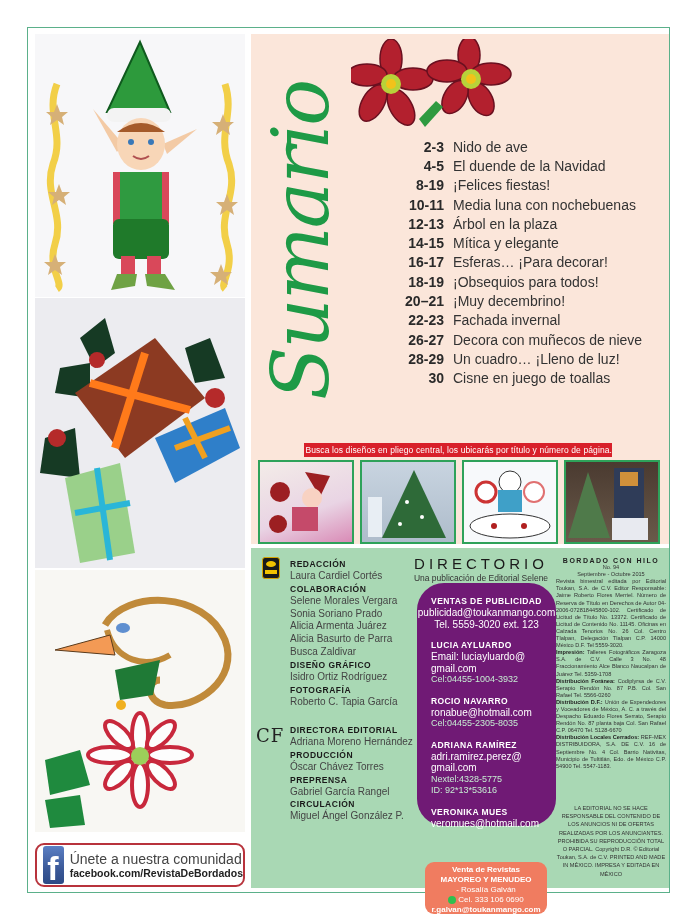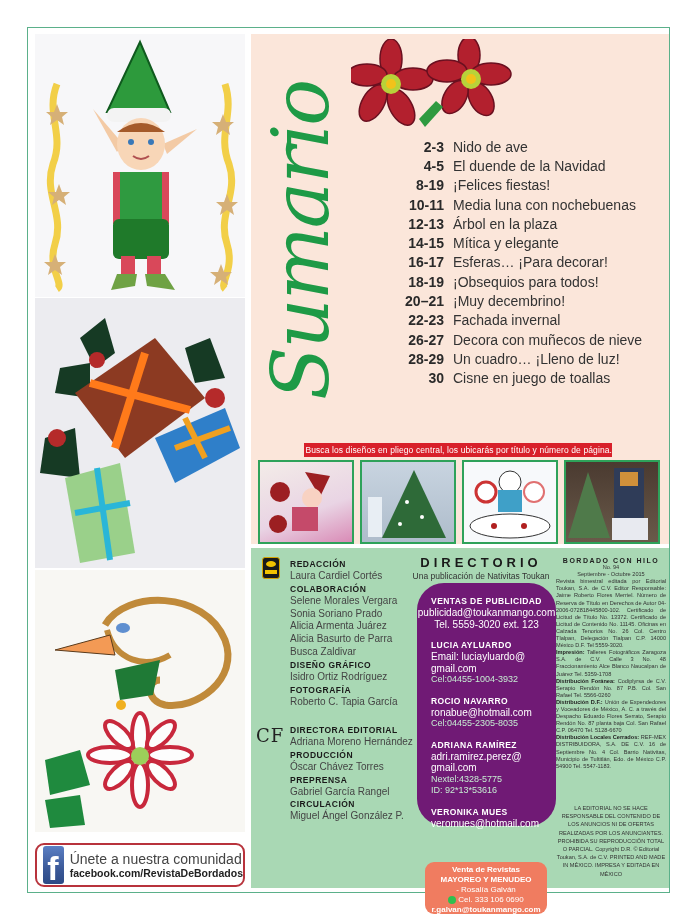--- a/index.html
+++ b/index.html
@@ -76,21 +76,21 @@
   .logo-cf {
     position: absolute; left: 256px; top: 725px; font-family: "DejaVu Serif", serif;
     font-size: 18px; color: #222; letter-spacing: 1px;
   }
   .credits { position: absolute; left: 290px; top: 558px; width: 125px; }
   .cr-role { font-size: 8.5px; font-weight: bold; color: #1a1a1a; letter-spacing: 0.5px; line-height: 12px; }
   .cr-name { font-size: 10px; color: #444; line-height: 12.8px; white-space: nowrap; }
   .credits2 { position: absolute; left: 290px; top: 724px; width: 125px; }
 
   .directorio-head { position: absolute; left: 412px; top: 555px; width: 138px; text-align: center; }
-  .dir-title { font-size: 13px; font-weight: bold; letter-spacing: 4px; color: #1a1a1a; }
+  .dir-title { font-size: 15px; font-weight: normal; letter-spacing: 4px; color: #1a1a1a; }
   .dir-sub { font-size: 8.5px; color: #333; margin-top: 1px; }
 
   .dir-box {
     position: absolute; left: 417px; top: 583px; width: 139px; height: 243px;
     background: #701a75; color: #fff; border-radius: 27px;
   }
   .dir-block { text-align: left; padding-left: 14px; margin-top: 10px; }
   .dir-block.center { text-align: center; padding-left: 0; margin-top: 13px; }
   .dir-h { font-size: 8.5px; font-weight: bold; letter-spacing: 0.4px; line-height: 11px; }
   .dir-l { font-size: 10px; line-height: 11.5px; }
@@ -352,21 +352,21 @@
   <div class="cr-role">PRODUCCIÓN</div>
   <div class="cr-name">Óscar Chávez Torres</div>
   <div class="cr-role">PREPRENSA</div>
   <div class="cr-name">Gabriel García Rangel</div>
   <div class="cr-role">CIRCULACIÓN</div>
   <div class="cr-name">Miguel Ángel González P.</div>
 </div>
 
 <div class="directorio-head">
   <div class="dir-title">DIRECTORIO</div>
-  <div class="dir-sub">Una publicación de Nativitas Toukan</div>
+  <div class="dir-sub">Una publicación de Editorial Selene</div>
 </div>
 
 <div class="dir-box">
   <div class="dir-block center">
     <div class="dir-h">VENTAS DE PUBLICIDAD</div>
     <div class="dir-l">publicidad@toukanmango.com</div>
     <div class="dir-l">Tel. 5559-3020 ext. 123</div>
   </div>
   <div class="dir-block">
     <div class="dir-h">LUCIA AYLUARDO</div>

